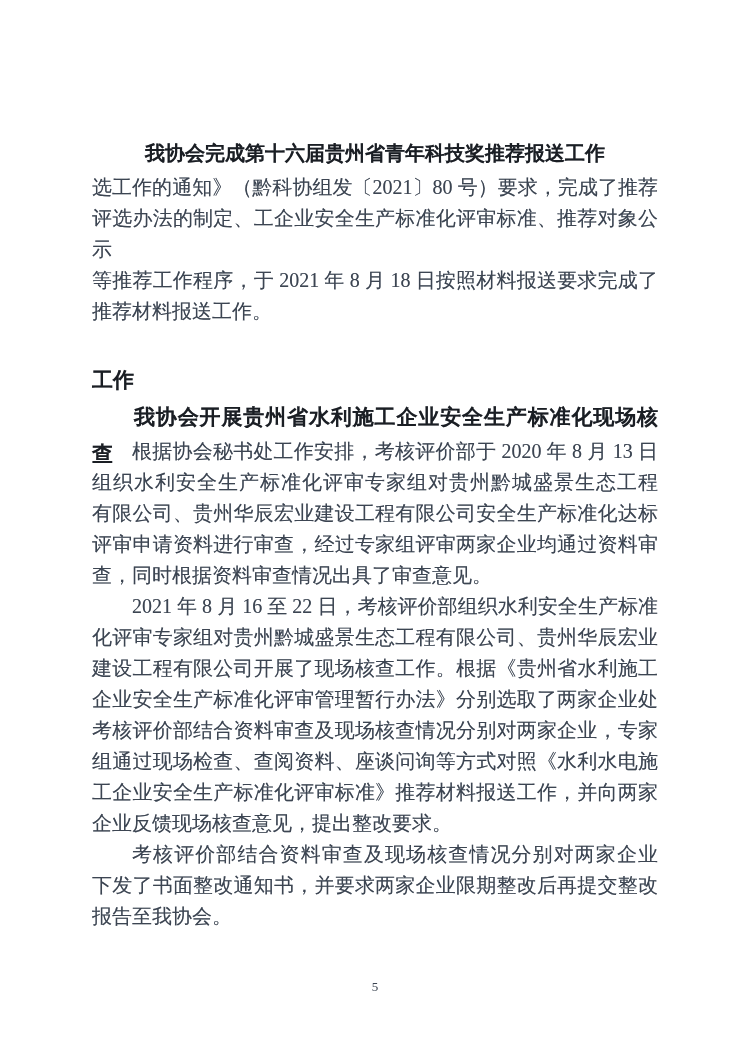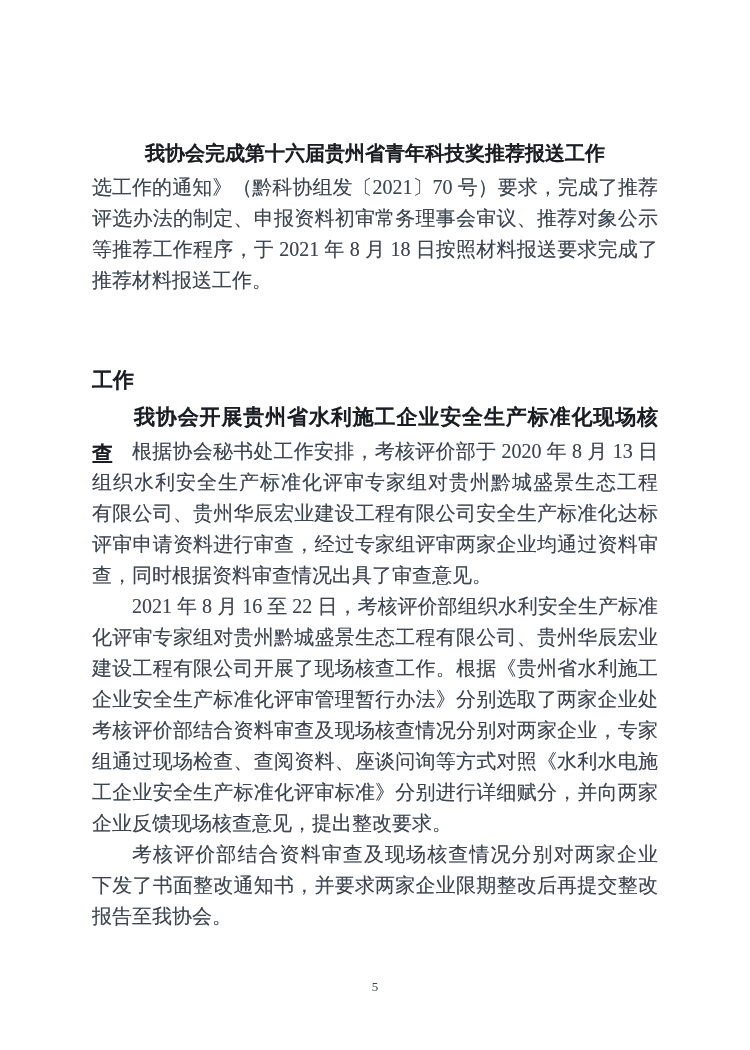--- a/index.html
+++ b/index.html
@@ -81,22 +81,22 @@
 <body>
 
 <div class="page" style="--page-bg: #ffffff; --title-color: #1a1e24; --body-color: #3c4552;">
   <div id="articles">
       <div class="article">
         <div class="article-title centered">
           <div class="title-line last">我协会完成第十六届贵州省青年科技奖推荐报送工作</div>
         </div>
         <div class="article-body">
           <div class="body-paragraph">
-            <div class="text-line">选工作的通知》（黔科协组发〔2021〕70 号）要求，完成了推荐</div>
-            <div class="text-line">评选办法的制定、申报资料初审常务理事会审议、推荐对象公示</div>
+            <div class="text-line">选工作的通知》（黔科协组发〔2021〕80 号）要求，完成了推荐</div>
+            <div class="text-line">评选办法的制定、工企业安全生产标准化评审标准、推荐对象公示</div>
             <div class="text-line">等推荐工作程序，于 2021 年 8 月 18 日按照材料报送要求完成了</div>
             <div class="text-line last">推荐材料报送工作。</div>
           </div>
         </div>
       </div>
       <div class="article">
         <div class="article-title">
           <div class="title-line last">工作</div>
           <div class="title-line first-indent">我协会开展贵州省水利施工企业安全生产标准化现场核查</div>
         </div>
@@ -108,21 +108,21 @@
             <div class="text-line">评审申请资料进行审查，经过专家组评审两家企业均通过资料审</div>
             <div class="text-line last">查，同时根据资料审查情况出具了审查意见。</div>
           </div>
           <div class="body-paragraph">
             <div class="text-line first">2021 年 8 月 16 至 22 日，考核评价部组织水利安全生产标准</div>
             <div class="text-line">化评审专家组对贵州黔城盛景生态工程有限公司、贵州华辰宏业</div>
             <div class="text-line">建设工程有限公司开展了现场核查工作。根据《贵州省水利施工</div>
             <div class="text-line">企业安全生产标准化评审管理暂行办法》分别选取了两家企业处</div>
             <div class="text-line">考核评价部结合资料审查及现场核查情况分别对两家企业，专家</div>
             <div class="text-line">组通过现场检查、查阅资料、座谈问询等方式对照《水利水电施</div>
-            <div class="text-line">工企业安全生产标准化评审标准》分别进行详细赋分，并向两家</div>
+            <div class="text-line">工企业安全生产标准化评审标准》推荐材料报送工作，并向两家</div>
             <div class="text-line last">企业反馈现场核查意见，提出整改要求。</div>
           </div>
           <div class="body-paragraph">
             <div class="text-line first">考核评价部结合资料审查及现场核查情况分别对两家企业</div>
             <div class="text-line">下发了书面整改通知书，并要求两家企业限期整改后再提交整改</div>
             <div class="text-line last">报告至我协会。</div>
           </div>
         </div>
       </div>
     </div>

